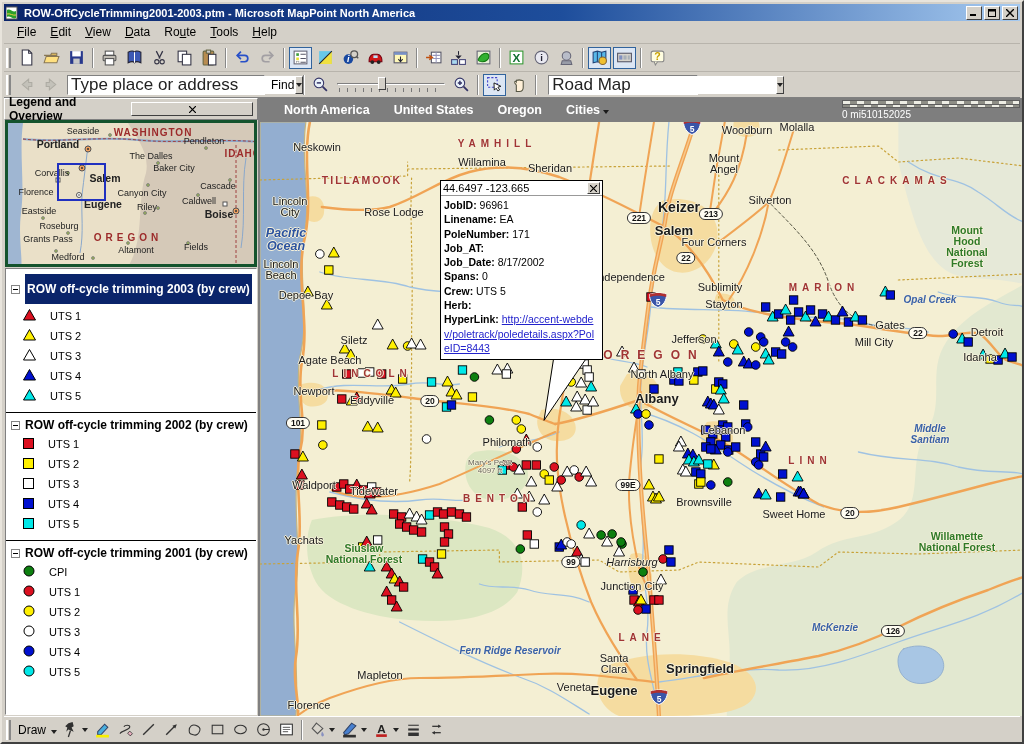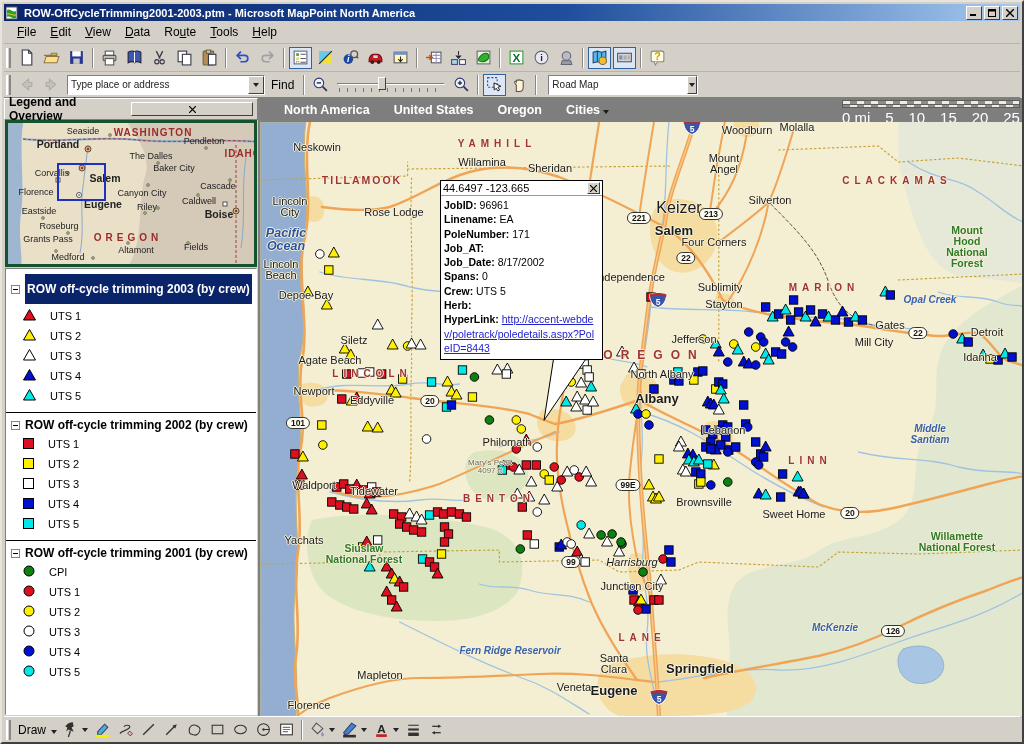--- a/index.html
+++ b/index.html
@@ -16,21 +16,21 @@
   
   .tbar{position:absolute;left:2px;right:2px;background:#D4D0C8;display:flex;align-items:center;}
   #tb1{top:42px;height:28px;border-bottom:1px solid #B8B4AC;}
   #tb2{top:70px;height:26px;border-bottom:1px solid #808080;}
   .grip{width:5px;height:20px;margin:0 3px 0 2px;border-left:2px solid #fff;border-right:2px solid #888;}
   .tsep{width:2px;height:20px;border-left:1px solid #888;border-right:1px solid #fff;margin:0 3px;}
   .tbtn{width:23px;height:22px;display:flex;align-items:center;justify-content:center;margin:0 1px;border:1px solid transparent;}
   .tbtn.pressed{border:1px solid #31639C;background:#DCE6F4;}
   .tbtn.disabled{opacity:.45;}
   .combo{height:20px;background:#fff;border:1px solid;border-color:#808080 #fff #fff #808080;display:flex;align-items:stretch;}
-  .combo input{border:0;outline:0;flex:1;font-size:10px;padding:0 3px;font-family:"Liberation Sans",sans-serif;color:#222;}
+  .combo input{border:0;outline:0;flex:1;font-size:17px;padding:0 3px;font-family:"Liberation Sans",sans-serif;color:#222;}
   .ddbtn{width:16px;background:#D4D0C8;border:1px solid;border-color:#fff #404040 #404040 #fff;display:flex;align-items:center;justify-content:center;}
   .caret{width:0;height:0;border-left:3px solid transparent;border-right:3px solid transparent;border-top:4px solid #222;}
   .flatbtn{font-size:12px;padding:2px 6px;}
   #slider{position:relative;width:108px;height:20px;margin:0 4px;}
   #slider .track{position:absolute;left:0;right:0;top:8px;height:2px;border:1px solid;border-color:#808080 #fff #fff #808080;}
   #slider .ticks{position:absolute;left:2px;right:2px;top:13px;height:4px;background:repeating-linear-gradient(90deg,#777 0 1px,transparent 1px 8px);}
   #slider .thumb{position:absolute;left:38%;top:2px;width:8px;height:13px;background:#D4D0C8;border:1px solid;border-color:#fff #404040 #404040 #fff;}
   
   #main{position:absolute;left:2px;top:96px;width:1020px;height:618px;display:flex;}
   #leftpanel{width:256px;height:618px;background:#D4D0C8;border-right:2px solid #808080;display:flex;flex-direction:column;}
@@ -52,26 +52,26 @@
   .lrow svg{margin-right:14px;flex:none;}
   
   #mapcol{position:relative;width:764px;height:618px;}
   #navbar{position:absolute;left:0;top:0;width:764px;height:24px;background:#7E7E7E;display:flex;align-items:center;color:#fff;}
   #navbar .crumb{font-weight:bold;font-size:12.5px;margin-left:24px;white-space:nowrap;}
   #navbar .ncaret{display:inline-block;width:0;height:0;border-left:3px solid transparent;border-right:3px solid transparent;border-top:4px solid #1A1A1A;margin-left:3px;}
   #scalebar{position:absolute;right:4px;top:2px;width:178px;}
   #scalebar .strip{height:4px;}
   #scalebar .s1{background:repeating-linear-gradient(90deg,#EDEDE4 0 7.1px,#8E8E86 7.1px 14.2px);border:1px solid #5E5E5E;border-bottom:0;}
   #scalebar .s2{background:repeating-linear-gradient(90deg,#8E8E86 0 7.1px,#EDEDE4 7.1px 14.2px);border:1px solid #5E5E5E;border-top:1px solid #5E5E5E;}
-  #scalebar .labels{display:flex;justify-content:space-between;color:#fff;font-size:15px;margin-top:1px;}
+  #scalebar .labels{display:flex;justify-content:flex-start;color:#fff;font-size:10px;margin-top:1px;}
   #mapview{position:absolute;left:0;top:24px;width:764px;height:594px;background:#F4EFD3;overflow:hidden;}
   #mapsvg{position:absolute;left:0;top:0;}
   .mlabel{position:absolute;transform:translate(-50%,-50%);white-space:pre;text-align:center;line-height:11px;
     font-size:11px;color:#1A1A1A;text-shadow:1px 0 #F6F1DA,-1px 0 #F6F1DA,0 1px #F6F1DA,0 -1px #F6F1DA;}
-  .mlabel.cityb{font-weight:normal;font-size:16px;}
+  .mlabel.cityb{font-weight:bold;font-size:14px;}
   .mlabel.cityb2{font-weight:bold;font-size:13px;}
   .mlabel.county{color:#A03434;font-weight:bold;font-size:10px;letter-spacing:5px;}
   .mlabel.county2{color:#A03434;font-weight:bold;font-size:10.5px;letter-spacing:2px;}
   .mlabel.countyXL{color:#A03434;font-weight:bold;font-size:12px;letter-spacing:8px;}
   .mlabel.water{color:#3A62A8;font-weight:bold;font-style:italic;font-size:10px;}
   .mlabel.ocean{color:#2B53A0;font-weight:bold;font-style:italic;font-size:12.5px;line-height:13px;}
   .mlabel.forest{color:#2F7A28;font-weight:bold;font-size:10.5px;line-height:11px;}
   .mlabel.small{color:#6B6B60;font-size:8px;line-height:8px;}
   .shield{position:absolute;transform:translate(-50%,-50%);background:#FFFDF2;border:1px solid #333;border-radius:9px;font-size:8.5px;font-weight:bold;padding:0px 4px;color:#111;line-height:10px;}
   .ishield{position:absolute;transform:translate(-50%,-50%);}

